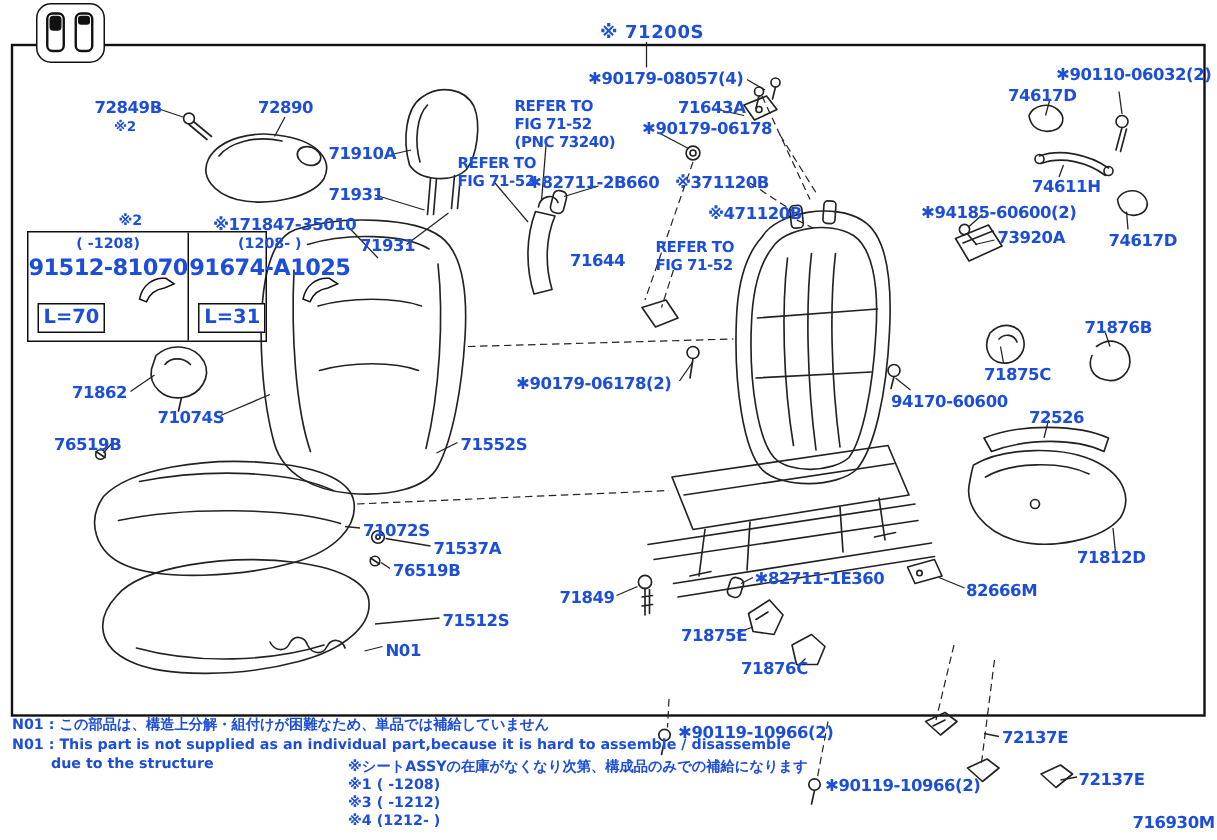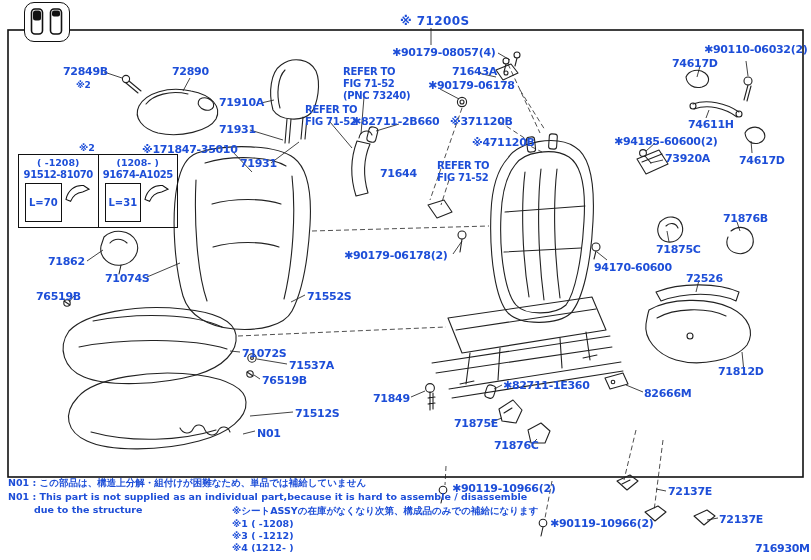--- a/index.html
+++ b/index.html
@@ -10,23 +10,23 @@
   .pre{white-space:pre-line;font-size:10px;line-height:1.18}
   .sm{font-size:9px}
   .fig{font-size:12px;letter-spacing:0.4px}
   .fn{position:absolute;font-weight:700;font-size:9.5px;white-space:nowrap;z-index:2}
   .legend{position:absolute;left:24px;top:2px;width:44px;height:38px;border:1.8px solid #111;border-radius:10px;
           background:#fff;display:flex;align-items:center;justify-content:center;z-index:3}
   .vtable{position:absolute;left:18px;top:154px;width:158px;height:72px;border:1.3px solid #111;display:flex;z-index:2;background:transparent}
   .vcol{flex:1;position:relative;border-right:1.3px solid #111;padding-top:2px}
   .vcol:last-child{border-right:0}
   .vperiod{font-weight:700;font-size:9.5px;text-align:center;white-space:nowrap}
-  .vpart{font-weight:700;font-size:10px;text-align:center;white-space:nowrap;margin-top:1px;letter-spacing:-0.4px}
+  .vpart{font-weight:700;font-size:15px;text-align:center;white-space:nowrap;margin-top:1px;letter-spacing:-0.4px}
   .vicon{position:absolute;right:3px;top:25px}
-  .vlen{position:absolute;left:6px;bottom:5px;border:1.2px solid #111;font-weight:700;font-size:10px;padding:12px 3px;line-height:1.35;background:#fff}
+  .vlen{position:absolute;left:6px;bottom:5px;border:1.2px solid #111;font-weight:700;font-size:13px;padding:0 3px;line-height:1.35;background:#fff}
   .vnote{position:absolute;top:-13px;left:60px;font-weight:700;font-size:9.5px}
 </style>
 </head>
 <body>
 
 <div class="page">
 
   <svg class="art" width="811" height="560" viewBox="0 0 811 560">
 
     <g fill="none" stroke="#111" stroke-width="1.6">

